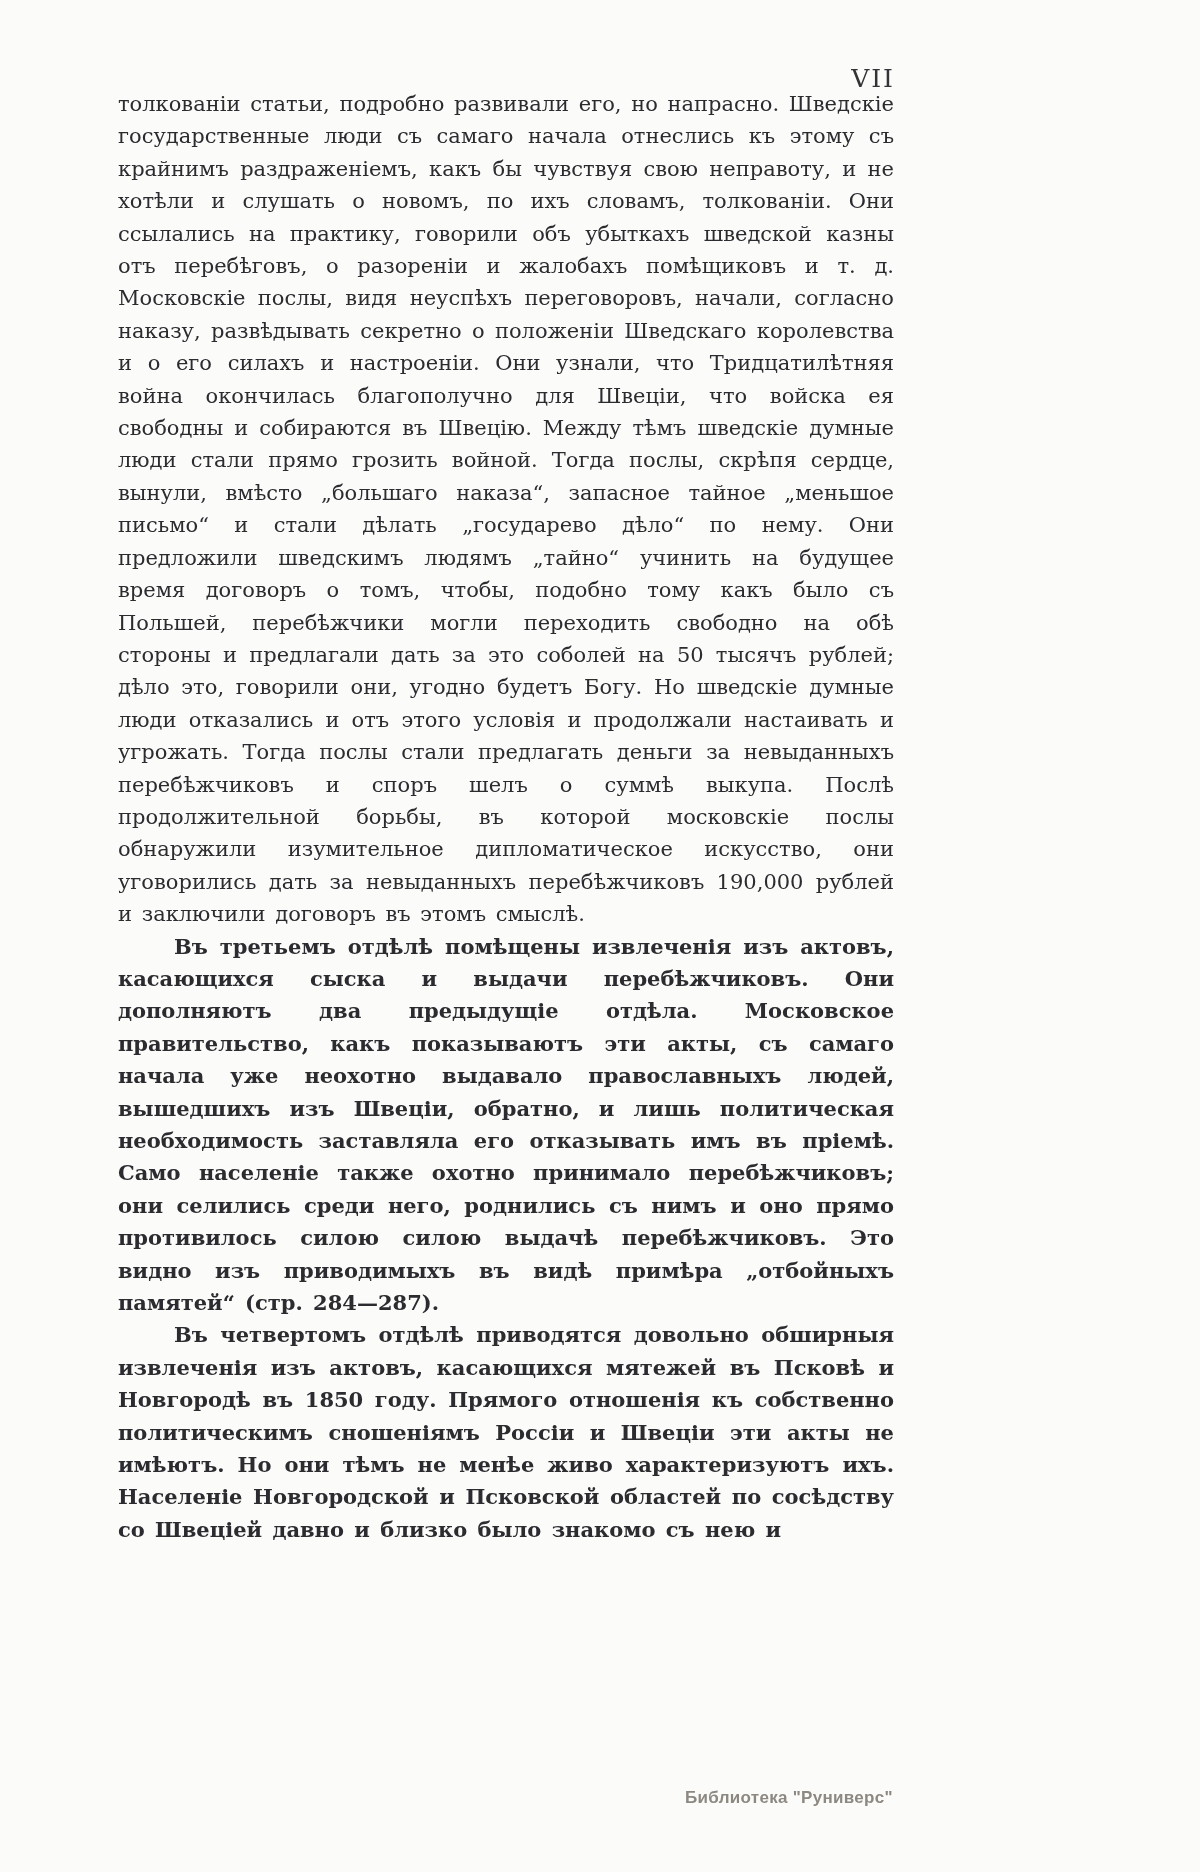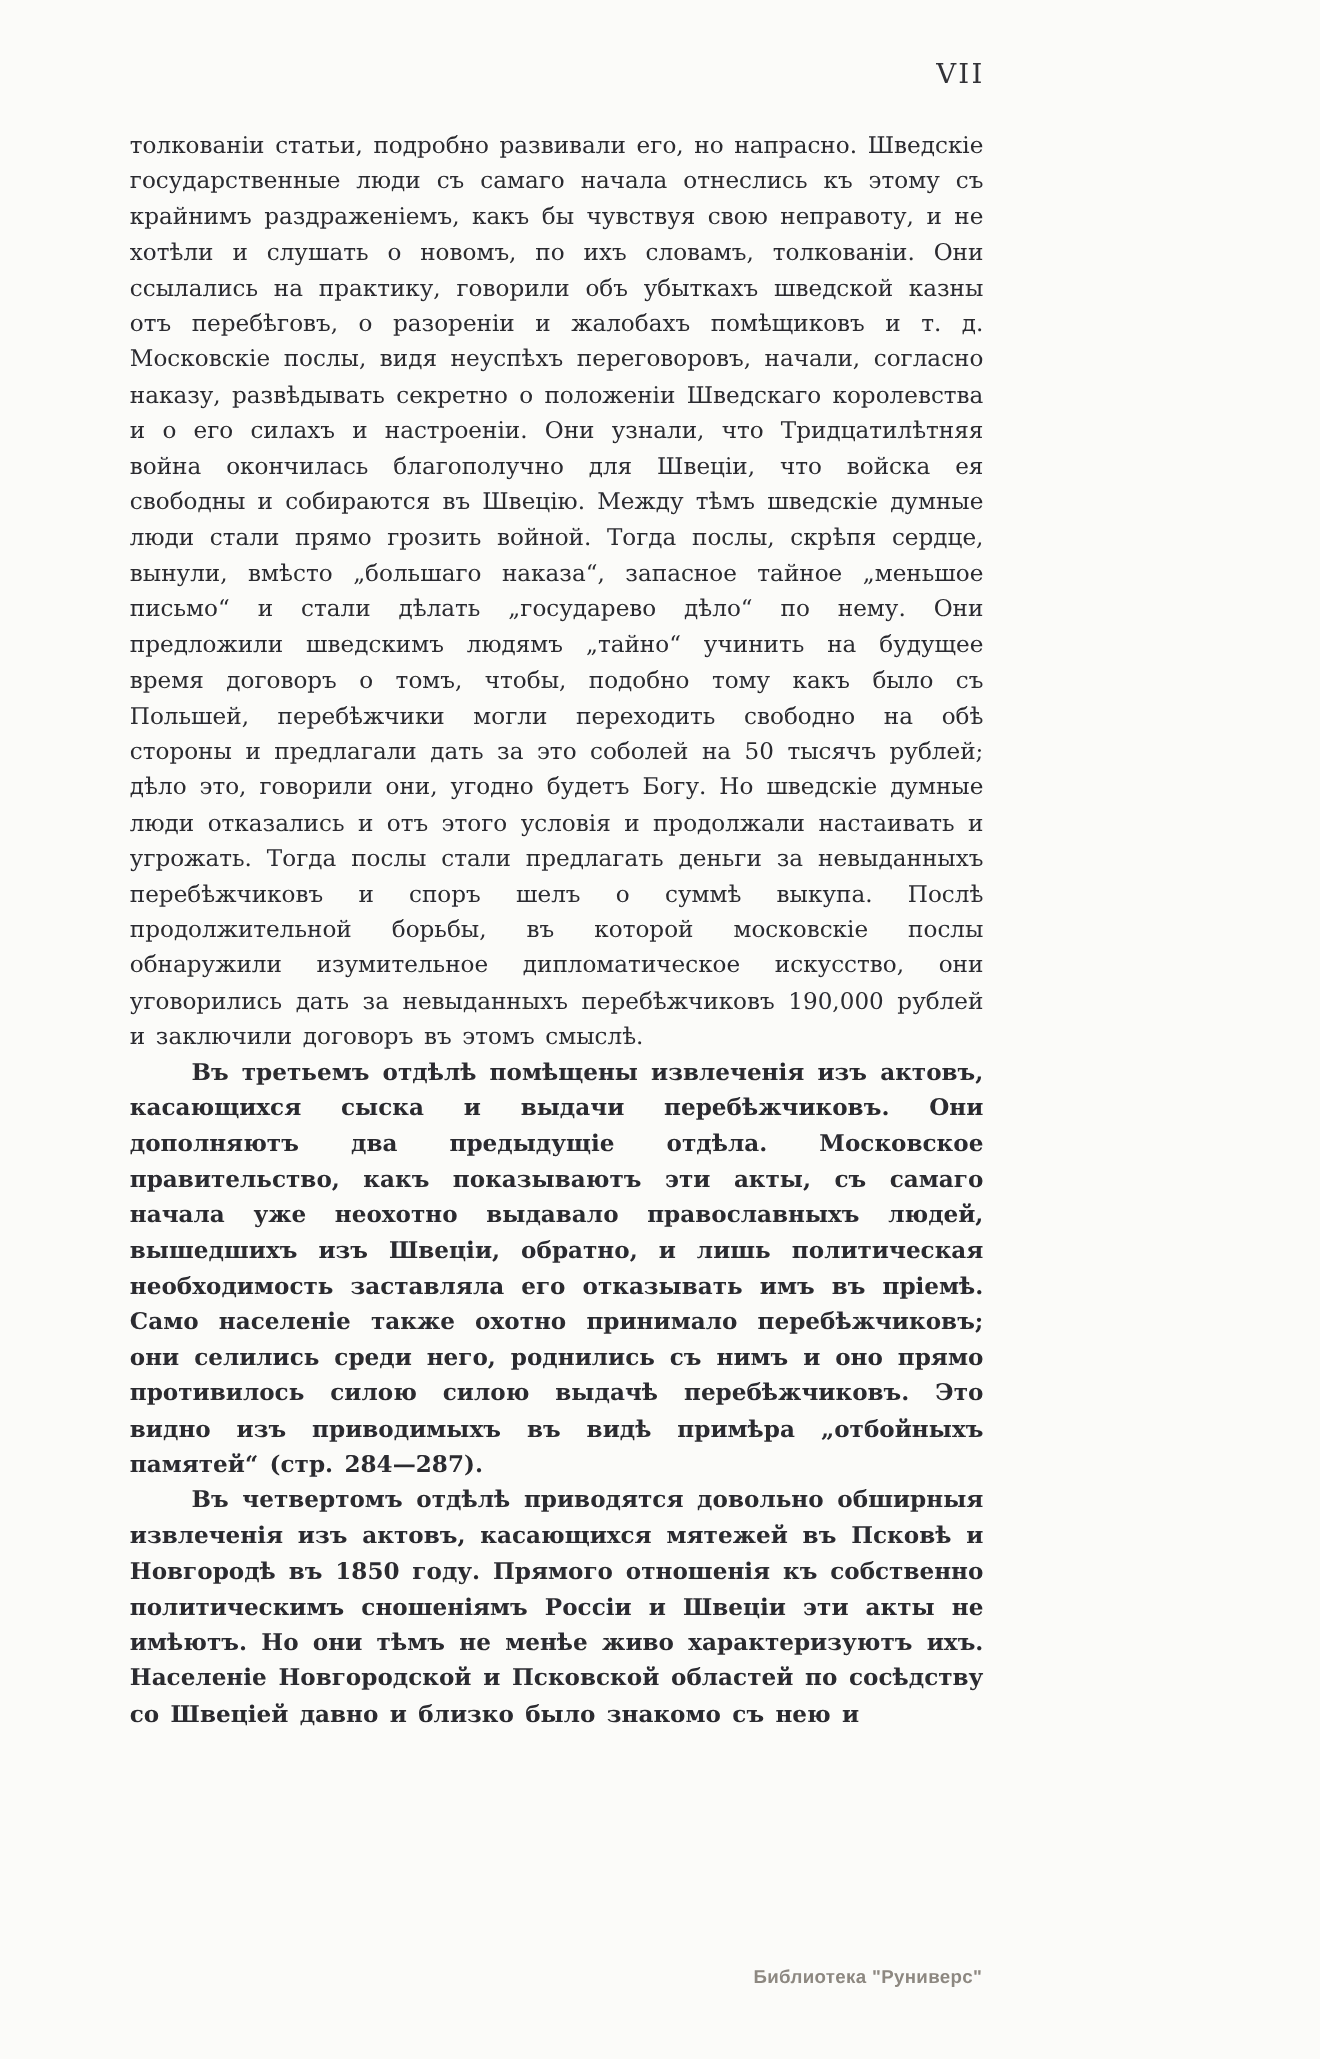--- a/index.html
+++ b/index.html
@@ -12,29 +12,29 @@
     width: 1200px;
     height: 1872px;
     margin: 0 auto;
     background: #fbfbf9;
     overflow: hidden;
     font-family: "DejaVu Serif", "Liberation Serif", serif;
     color: #2a2a2e;
   }
   .page-number {
     position: absolute;
-    top: 52px;
+    top: 64px;
     right: 305px;
     font-size: 25px;
     letter-spacing: 2px;
     color: #333338;
   }
   .text-block {
     position: absolute;
-    top: 116px;
+    top: 88px;
     left: 118px;
     width: 776px;
     font-size: 21px;
     line-height: 32.4px;
     text-align: justify;
     word-spacing: 3px;
     color: #2b2b30;
   }
   .text-block p {
     margin: 0;

